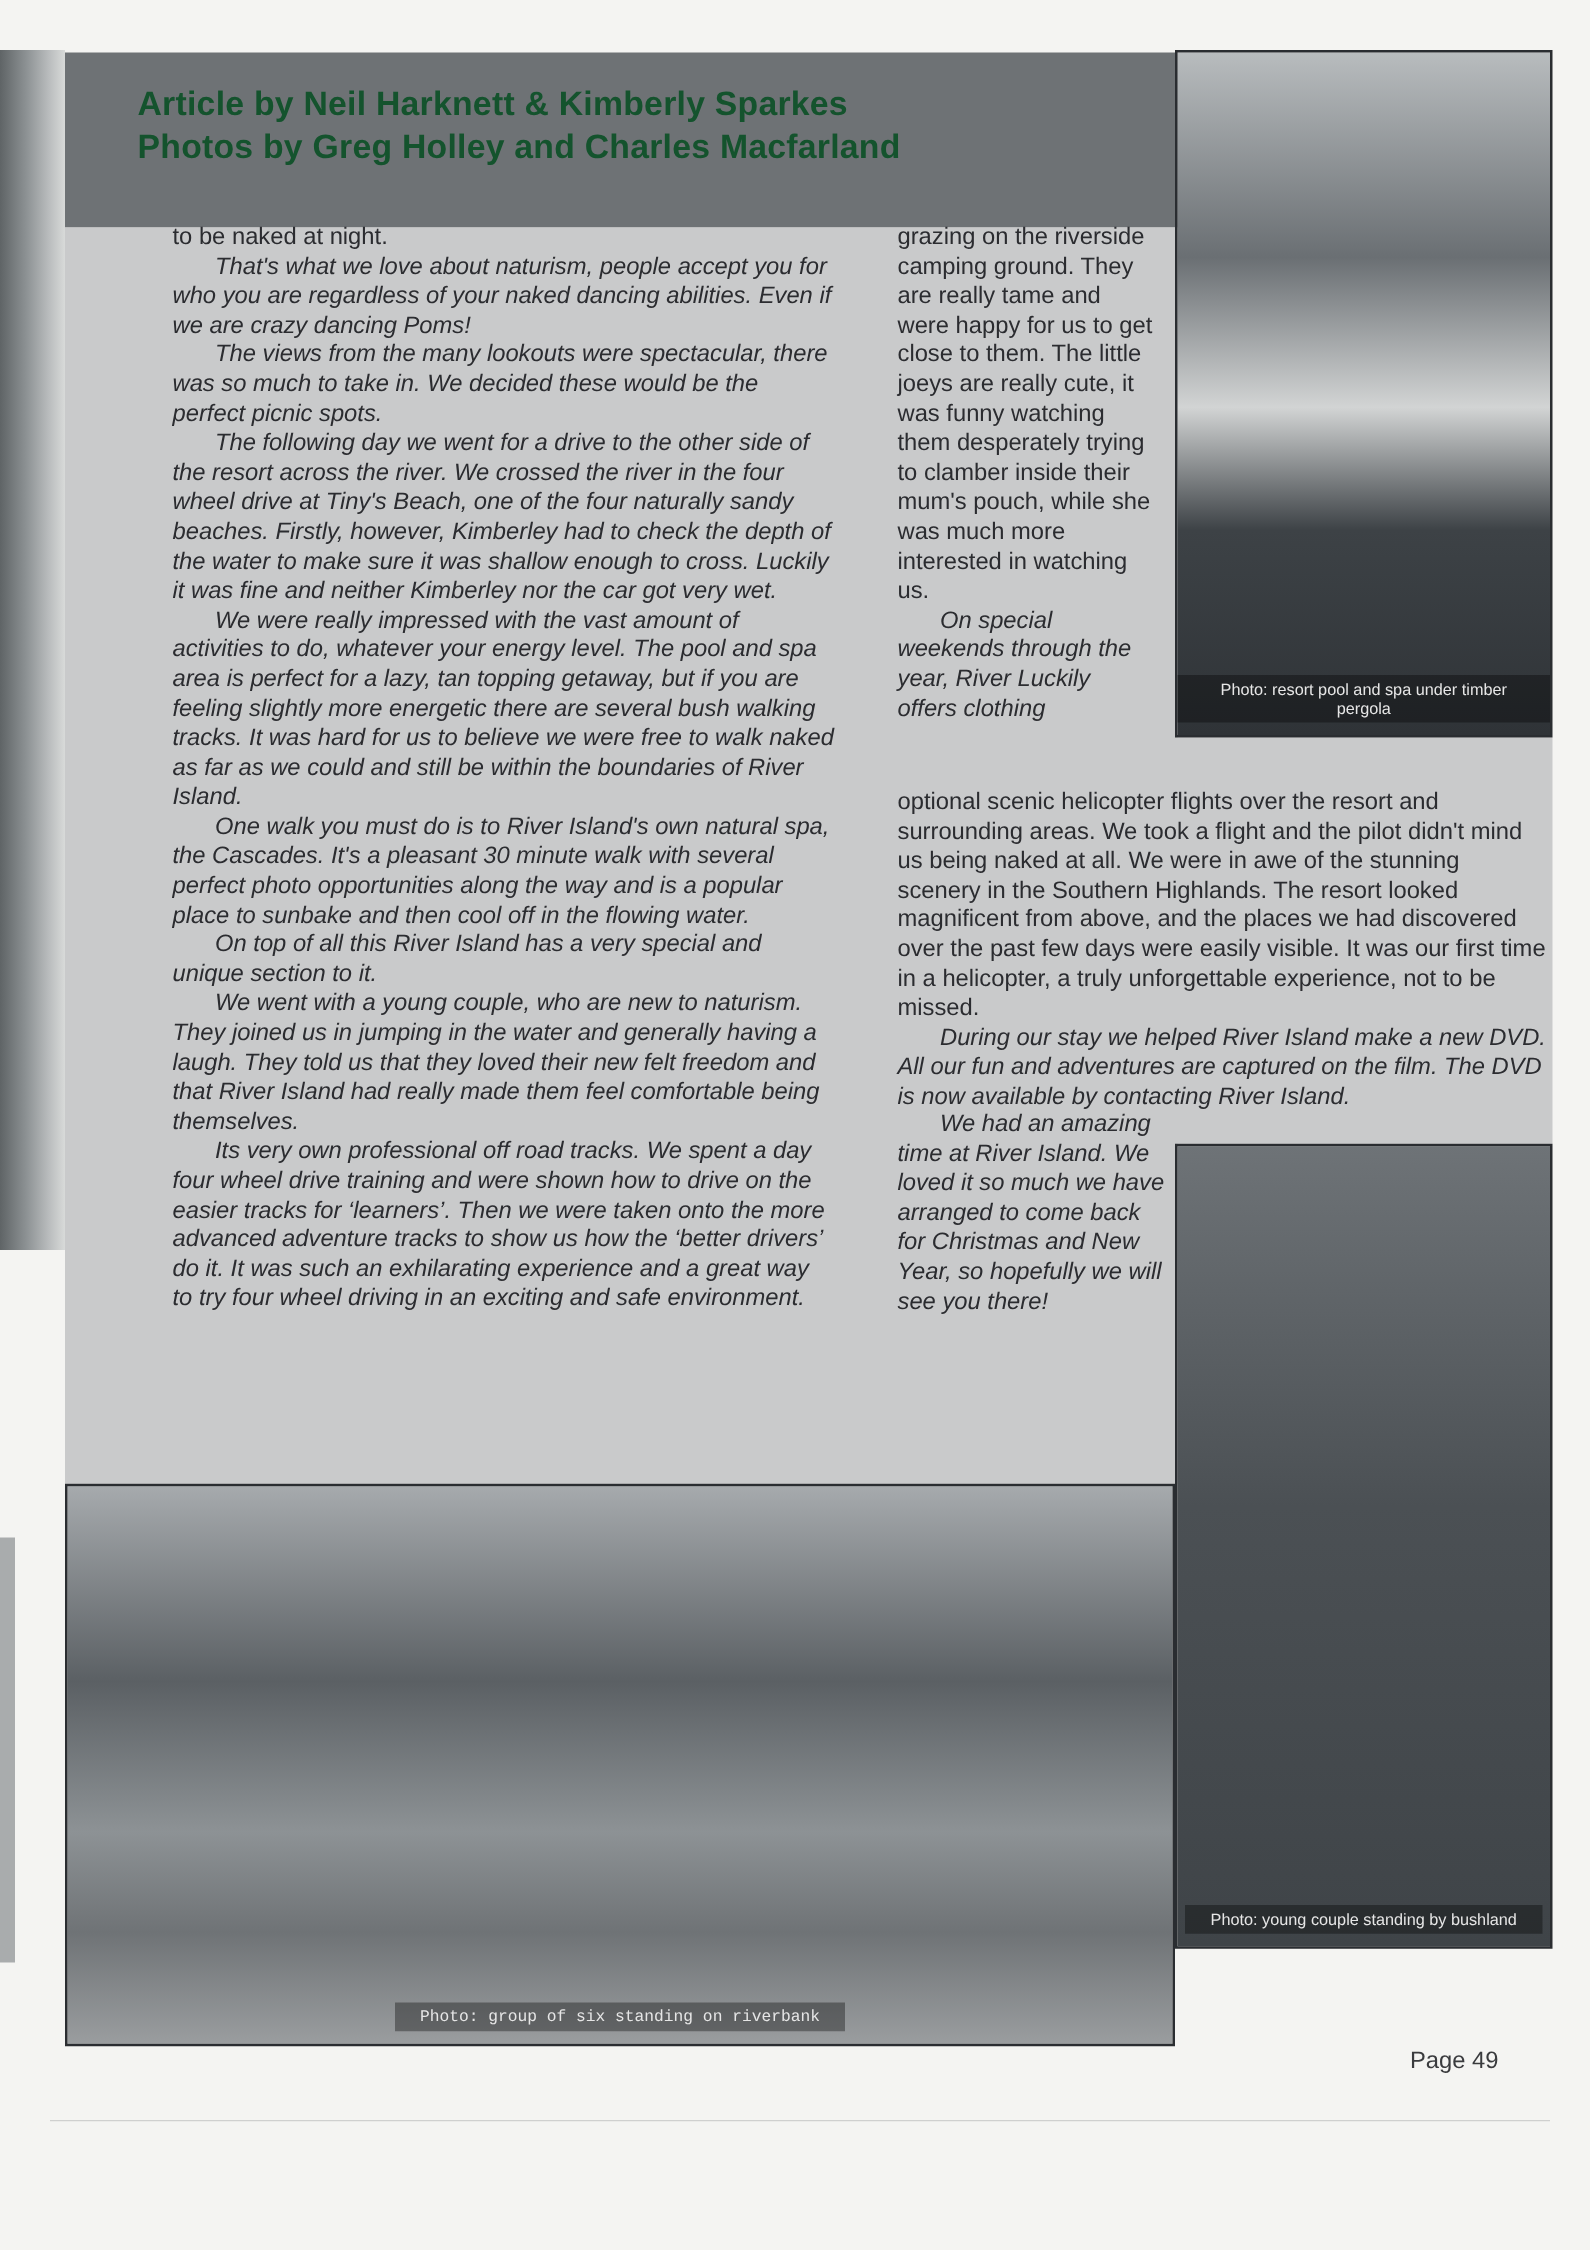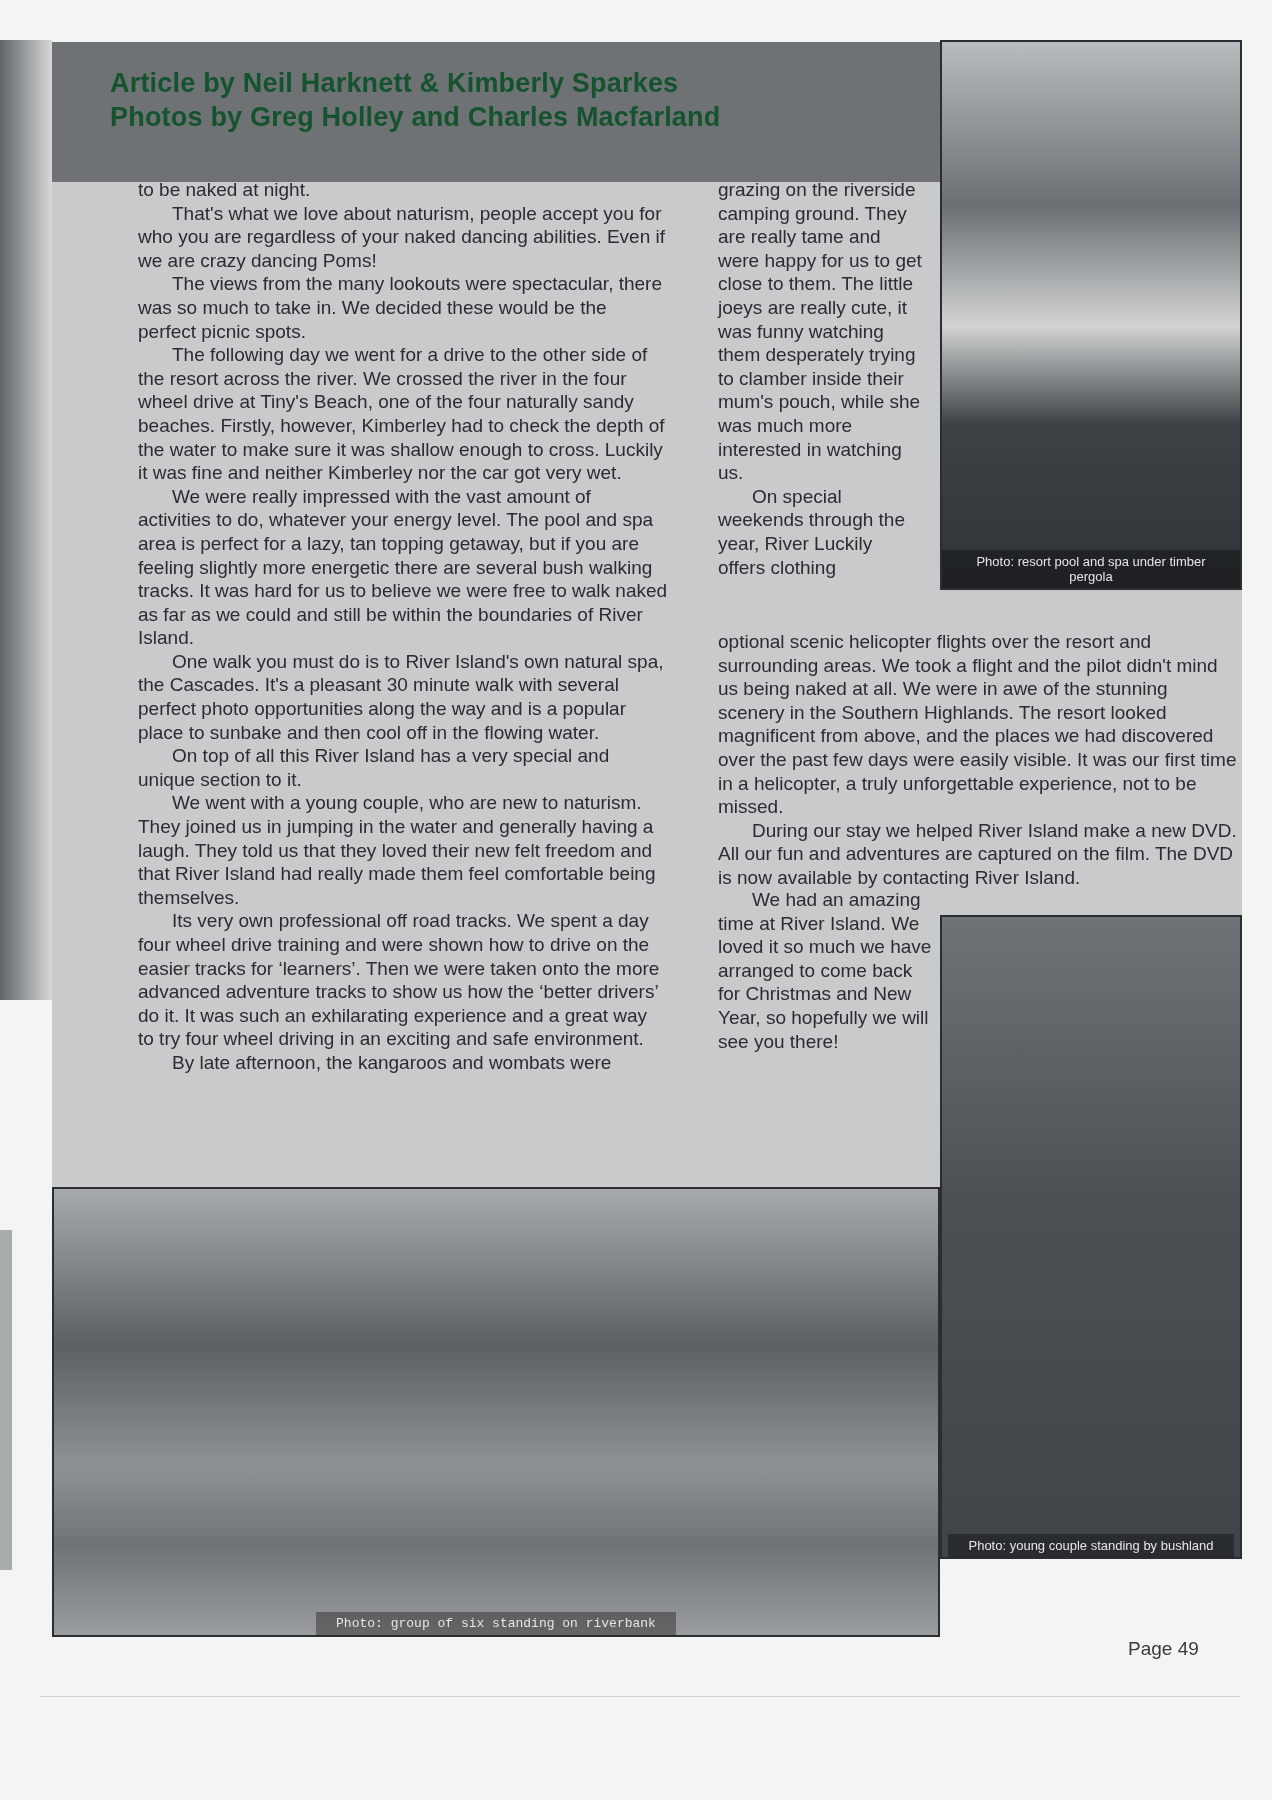--- a/index.html
+++ b/index.html
@@ -30,33 +30,33 @@
     background: #c9cacb;
   }
   .text-panel-right {
     position: absolute; left: 700px; top: 590px; width: 542px; height: 325px;
     background: #c9cacb;
   }
   .col {
     position: absolute; color: #2b2c30; font-size: 19px; line-height: 23.6px;
   }
   .col p { margin: 0; }
-  .col p.indent { text-indent: 34px; }
+  .col p.indent { text-indent: 34px; font-style: italic; }
   .col-left { left: 138px; top: 178px; width: 530px; }
   .col-mid { left: 718px; top: 178px; width: 205px; }
   .col-wide { left: 718px; top: 630px; width: 520px; }
   .col-end { left: 718px; top: 888px; width: 215px; }
   .photo {
     position: absolute; box-sizing: border-box; border: 2px solid #2a2d31;
     display: flex; align-items: flex-end; justify-content: center;
     background: linear-gradient(180deg, #7d8286 0%, #5a5f63 50%, #3a3e42 100%);
   }
   .photo .caption {
     background: rgba(0,0,0,0.35); color: #e6e6e6; font-size: 13px;
-    padding: 4px 20px; text-align: center;
+    padding: 4px 20px; margin-bottom: 10px; text-align: center;
   }
   .photo-pool { left: 940px; top: 40px; width: 302px; height: 550px;
     background: linear-gradient(180deg, #b8bcbe 0%, #6a6f73 30%, #d2d4d4 52%, #3d4246 70%, #2f3337 100%); }
   .photo-couple { left: 940px; top: 915px; width: 302px; height: 644px;
     background: linear-gradient(180deg, #6e7377 0%, #4b5054 45%, #3f4448 100%); }
   .photo-group { left: 52px; top: 1187px; width: 888px; height: 450px;
     background: linear-gradient(180deg, #a6aaad 0%, #5b6064 35%, #8d9295 62%, #6f7376 80%, #9a9d9f 100%); font-family: Liberation Mono, monospace; }
   .page-number {
     position: absolute; left: 1128px; top: 1638px; font-size: 19px; color: #3a3b3e;
   }
@@ -82,21 +82,20 @@
 <div class="col col-left">
   <p>to be naked at night.</p>
   <p class="indent">That's what we love about naturism, people accept you for who you are regardless of your naked dancing abilities. Even if we are crazy dancing Poms!</p>
   <p class="indent">The views from the many lookouts were spectacular, there was so much to take in. We decided these would be the perfect picnic spots.</p>
   <p class="indent">The following day we went for a drive to the other side of the resort across the river. We crossed the river in the four wheel drive at Tiny's Beach, one of the four naturally sandy beaches. Firstly, however, Kimberley had to check the depth of the water to make sure it was shallow enough to cross. Luckily it was fine and neither Kimberley nor the car got very wet.</p>
   <p class="indent">We were really impressed with the vast amount of activities to do, whatever your energy level. The pool and spa area is perfect for a lazy, tan topping getaway, but if you are feeling slightly more energetic there are several bush walking tracks. It was hard for us to believe we were free to walk naked as far as we could and still be within the boundaries of River Island.</p>
   <p class="indent">One walk you must do is to River Island's own natural spa, the Cascades. It's a pleasant 30 minute walk with several perfect photo opportunities along the way and is a popular place to sunbake and then cool off in the flowing water.</p>
   <p class="indent">On top of all this River Island has a very special and unique section to it.</p>
   <p class="indent">We went with a young couple, who are new to naturism. They joined us in jumping in the water and generally having a laugh. They told us that they loved their new felt freedom and that River Island had really made them feel comfortable being themselves.</p>
   <p class="indent">Its very own professional off road tracks. We spent a day four wheel drive training and were shown how to drive on the easier tracks for ‘learners’. Then we were taken onto the more advanced adventure tracks to show us how the ‘better drivers’ do it. It was such an exhilarating experience and a great way to try four wheel driving in an exciting and safe environment.</p>
-  <p class="indent">By late afternoon, the kangaroos and wombats were</p>
 </div>
 
 <div class="col col-mid">
   <p>grazing on the riverside camping ground. They are really tame and were happy for us to get close to them. The little joeys are really cute, it was funny watching them desperately trying to clamber inside their mum's pouch, while she was much more interested in watching us.</p>
   <p class="indent">On special weekends through the year, River Luckily offers clothing</p>
 </div>
 
 <div class="col col-wide">
   <p>optional scenic helicopter flights over the resort and surrounding areas. We took a flight and the pilot didn't mind us being naked at all. We were in awe of the stunning scenery in the Southern Highlands. The resort looked magnificent from above, and the places we had discovered over the past few days were easily visible. It was our first time in a helicopter, a truly unforgettable experience, not to be missed.</p>
   <p class="indent">During our stay we helped River Island make a new DVD.  All our fun and adventures are captured on the film. The DVD is now available by contacting River Island.</p>

